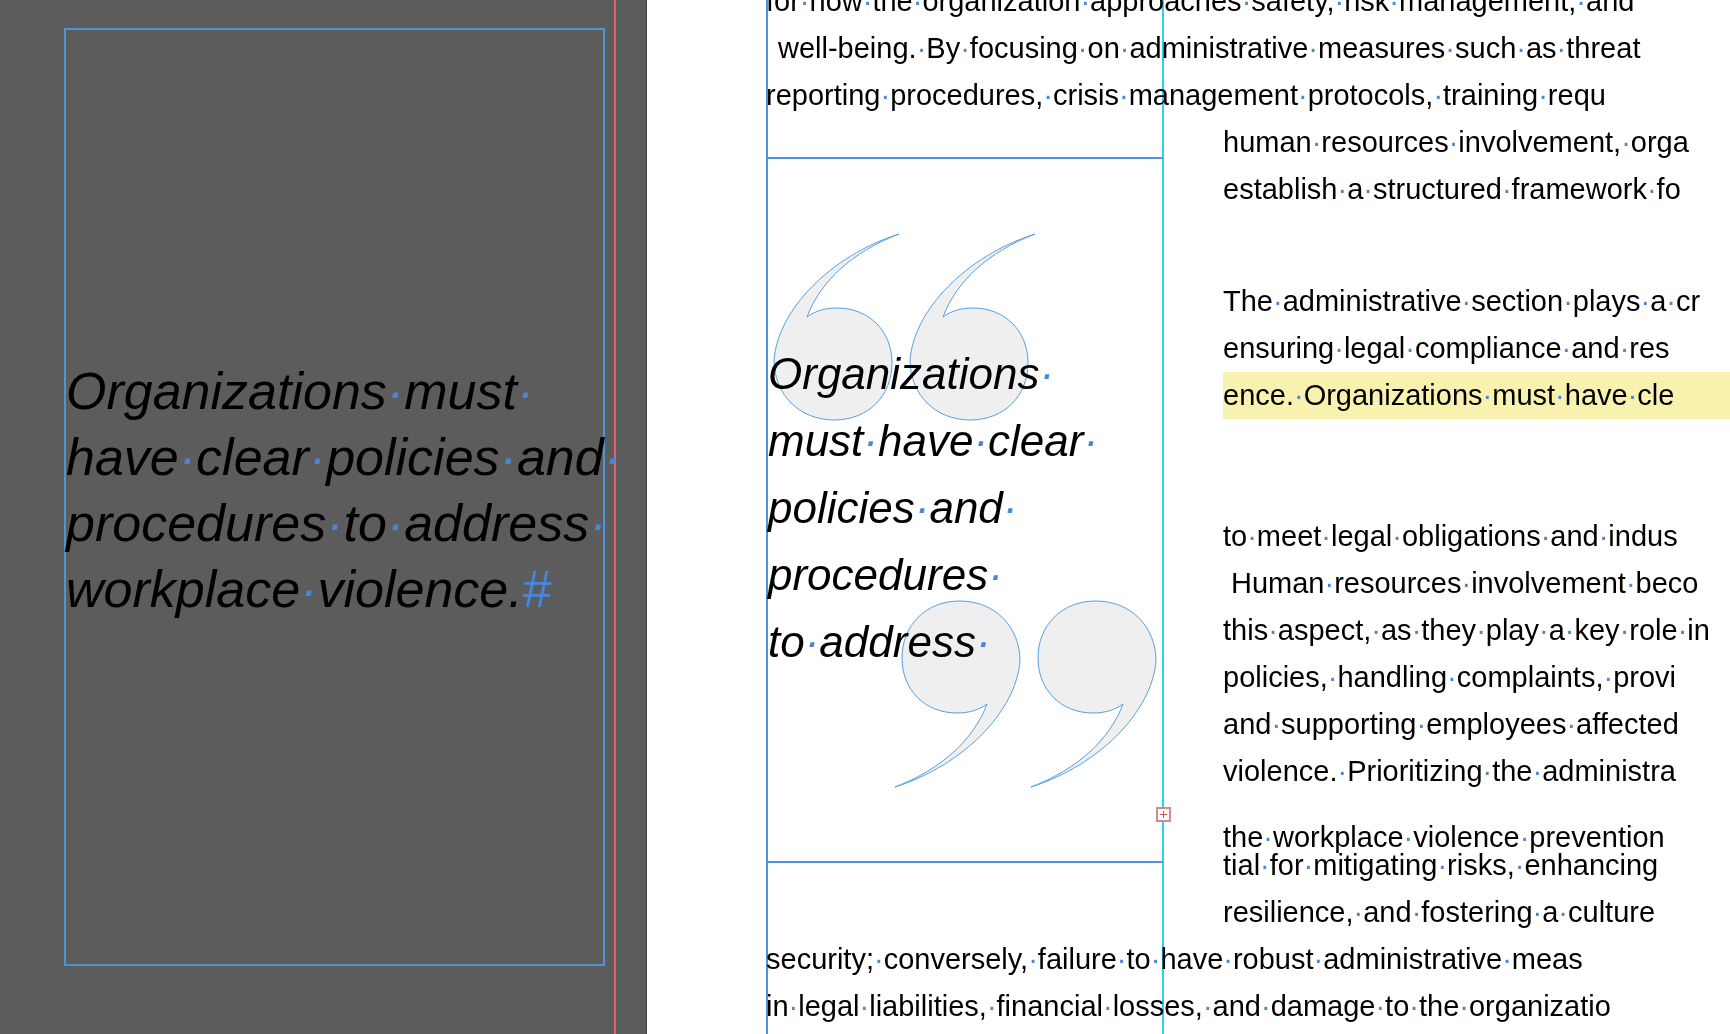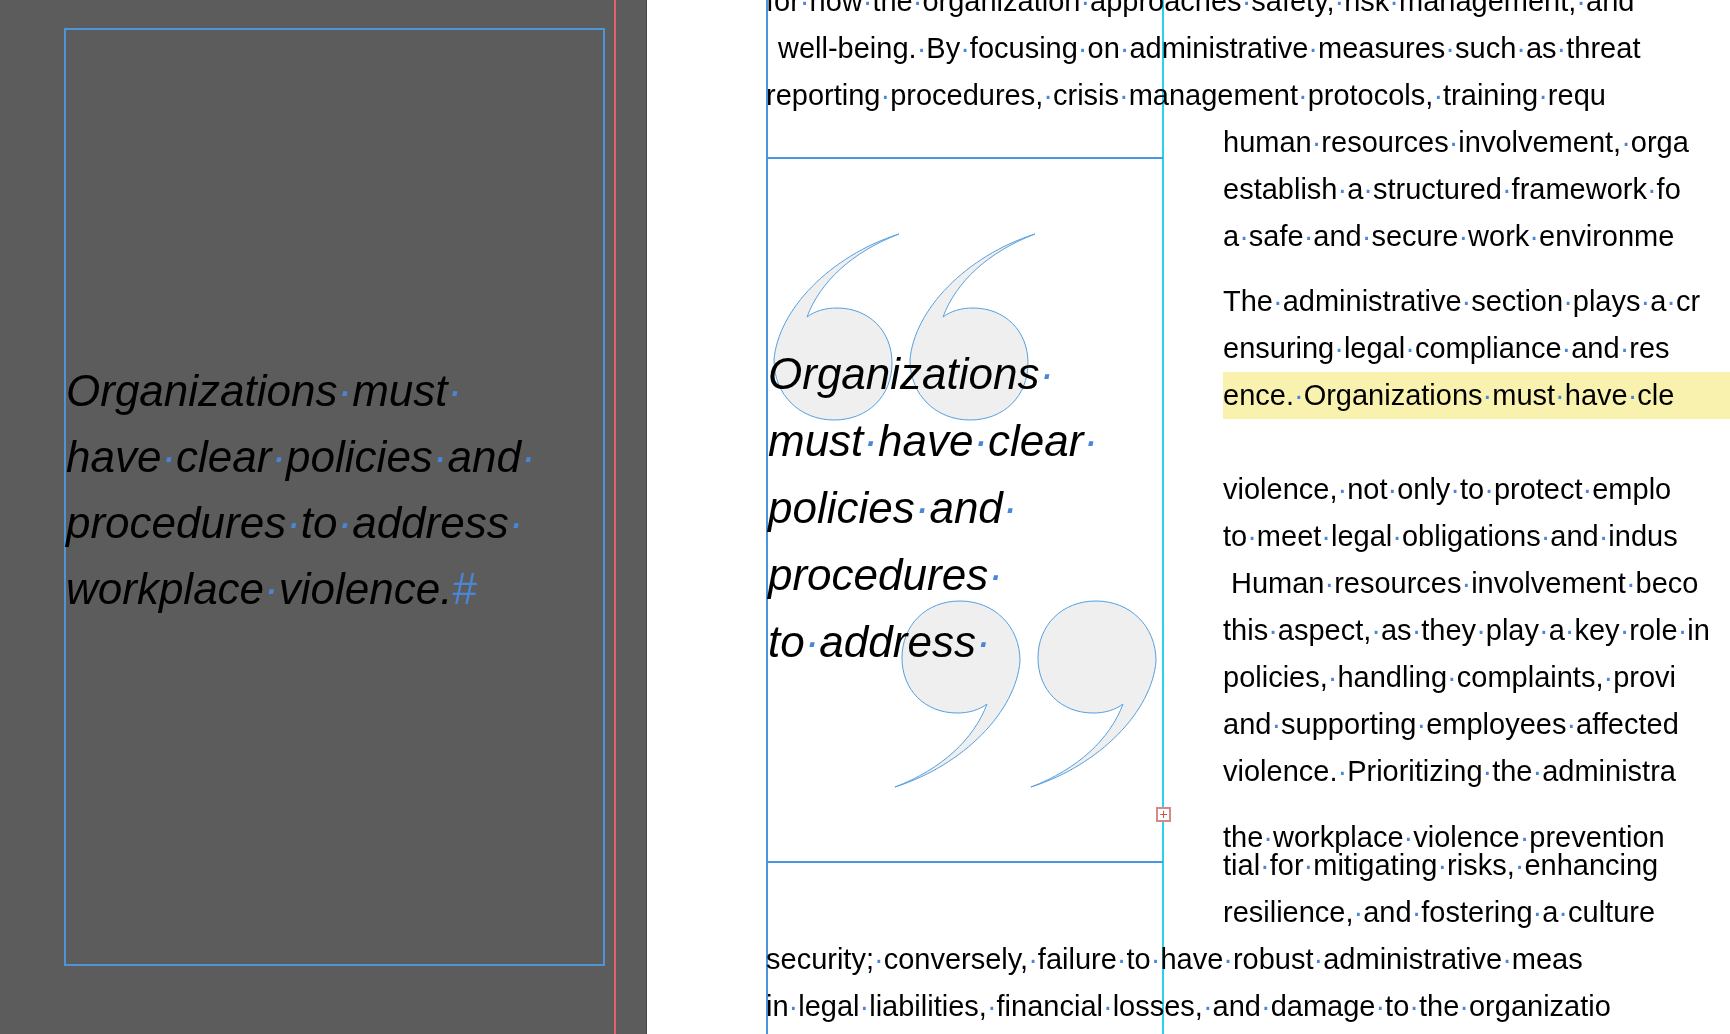--- a/index.html
+++ b/index.html
@@ -16,21 +16,21 @@
   .guide-v.cyan{left:1162px;width:2px;background:#2bd3ea;}
   .frame-edge-h{position:absolute;left:766px;width:397px;height:2px;background:#4a96dd;}
   .frame-edge-h.top{top:157px;}
   .frame-edge-h.bottom{top:861px;}
   .left-frame{
     position:absolute;left:64px;top:28px;width:537px;height:934px;
     border:2px solid #4f94d6;
   }
   .ps-lines{
     position:absolute;left:0px;top:328px;width:535px;
-    font-size:44px;font-style:italic;line-height:66px;color:#000;
+    font-size:52px;font-style:italic;line-height:66px;color:#000;
     white-space:nowrap;
   }
   .quote-lines{
     position:absolute;left:768px;top:340px;width:420px;
     font-size:44px;font-style:italic;line-height:67px;color:#000;
     white-space:nowrap;
   }
   .body-layer{position:absolute;left:0;top:0;width:1730px;height:1034px;}
   .body-line{
     position:absolute;height:47px;line-height:47px;font-size:29px;color:#000;
@@ -75,25 +75,23 @@
       <path transform="translate(136,0)" d="M131,4 C62,26 10,80 6,130 C6,165 32,190 66,190 C100,190 124,166 124,133 C124,101 101,78 69,78 C57,78 47,81 39,87 C52,52 84,22 131,4 Z"></path>
     </g>
   </svg>
 
   <div class="body-layer" id="body-lines">
       <div class="body-line" style="top: -22px; left: 766px;">for<span class="dot">·</span>how<span class="dot">·</span>the<span class="dot">·</span>organization<span class="dot">·</span>approaches<span class="dot">·</span>safety,<span class="dot">·</span>risk<span class="dot">·</span>management,<span class="dot">·</span>and</div>
       <div class="body-line" style="top: 25px; left: 766px; margin-left: 12px;">well-being.<span class="dot">·</span>By<span class="dot">·</span>focusing<span class="dot">·</span>on<span class="dot">·</span>administrative<span class="dot">·</span>measures<span class="dot">·</span>such<span class="dot">·</span>as<span class="dot">·</span>threat</div>
       <div class="body-line" style="top: 72px; left: 766px;">reporting<span class="dot">·</span>procedures,<span class="dot">·</span>crisis<span class="dot">·</span>management<span class="dot">·</span>protocols,<span class="dot">·</span>training<span class="dot">·</span>requ</div>
       <div class="body-line" style="top: 119px; left: 1223px;">human<span class="dot">·</span>resources<span class="dot">·</span>involvement,<span class="dot">·</span>orga</div>
       <div class="body-line" style="top: 166px; left: 1223px;">establish<span class="dot">·</span>a<span class="dot">·</span>structured<span class="dot">·</span>framework<span class="dot">·</span>fo</div>
-      <div class="body-line" style="top: 213px; left: 1223px;">a<span class="dot">·</span>safe<span class="dot">·</span>and<span class="dot">·</span>secure<span class="dot">·</span>work<span class="dot">·</span>environme</div>
       <div class="body-line" style="top: 278px; left: 1223px;">The<span class="dot">·</span>administrative<span class="dot">·</span>section<span class="dot">·</span>plays<span class="dot">·</span>a<span class="dot">·</span>cr</div>
       <div class="body-line" style="top: 325px; left: 1223px; text-align: right;">ensuring<span class="dot">·</span>legal<span class="dot">·</span>compliance<span class="dot">·</span>and<span class="dot">·</span>res</div>
       <div class="body-line hl" style="top: 372px; left: 1223px;">ence.<span class="dot">·</span>Organizations<span class="dot">·</span>must<span class="dot">·</span>have<span class="dot">·</span>cle</div>
-      <div class="body-line" style="top: 466px; left: 1223px;">violence,<span class="dot">·</span>not<span class="dot">·</span>only<span class="dot">·</span>to<span class="dot">·</span>protect<span class="dot">·</span>emplo</div>
       <div class="body-line" style="top: 513px; left: 1223px;">to<span class="dot">·</span>meet<span class="dot">·</span>legal<span class="dot">·</span>obligations<span class="dot">·</span>and<span class="dot">·</span>indus</div>
       <div class="body-line" style="top: 560px; left: 1223px; margin-left: 8px;">Human<span class="dot">·</span>resources<span class="dot">·</span>involvement<span class="dot">·</span>beco</div>
       <div class="body-line" style="top: 607px; left: 1223px;">this<span class="dot">·</span>aspect,<span class="dot">·</span>as<span class="dot">·</span>they<span class="dot">·</span>play<span class="dot">·</span>a<span class="dot">·</span>key<span class="dot">·</span>role<span class="dot">·</span>in</div>
       <div class="body-line" style="top: 654px; left: 1223px;">policies,<span class="dot">·</span>handling<span class="dot">·</span>complaints,<span class="dot">·</span>provi</div>
       <div class="body-line" style="top: 701px; left: 1223px;">and<span class="dot">·</span>supporting<span class="dot">·</span>employees<span class="dot">·</span>affected</div>
       <div class="body-line" style="top: 748px; left: 1223px;">violence.<span class="dot">·</span>Prioritizing<span class="dot">·</span>the<span class="dot">·</span>administra</div>
       <div class="body-line" style="top: 795px; left: 1223px; margin-top: 19px;">the<span class="dot">·</span>workplace<span class="dot">·</span>violence<span class="dot">·</span>prevention</div>
       <div class="body-line" style="top: 842px; left: 1223px;">tial<span class="dot">·</span>for<span class="dot">·</span>mitigating<span class="dot">·</span>risks,<span class="dot">·</span>enhancing</div>
       <div class="body-line" style="top: 889px; left: 1223px;">resilience,<span class="dot">·</span>and<span class="dot">·</span>fostering<span class="dot">·</span>a<span class="dot">·</span>culture</div>
       <div class="body-line" style="top: 936px; left: 766px;">security;<span class="dot">·</span>conversely,<span class="dot">·</span>failure<span class="dot">·</span>to<span class="dot">·</span>have<span class="dot">·</span>robust<span class="dot">·</span>administrative<span class="dot">·</span>meas</div>

